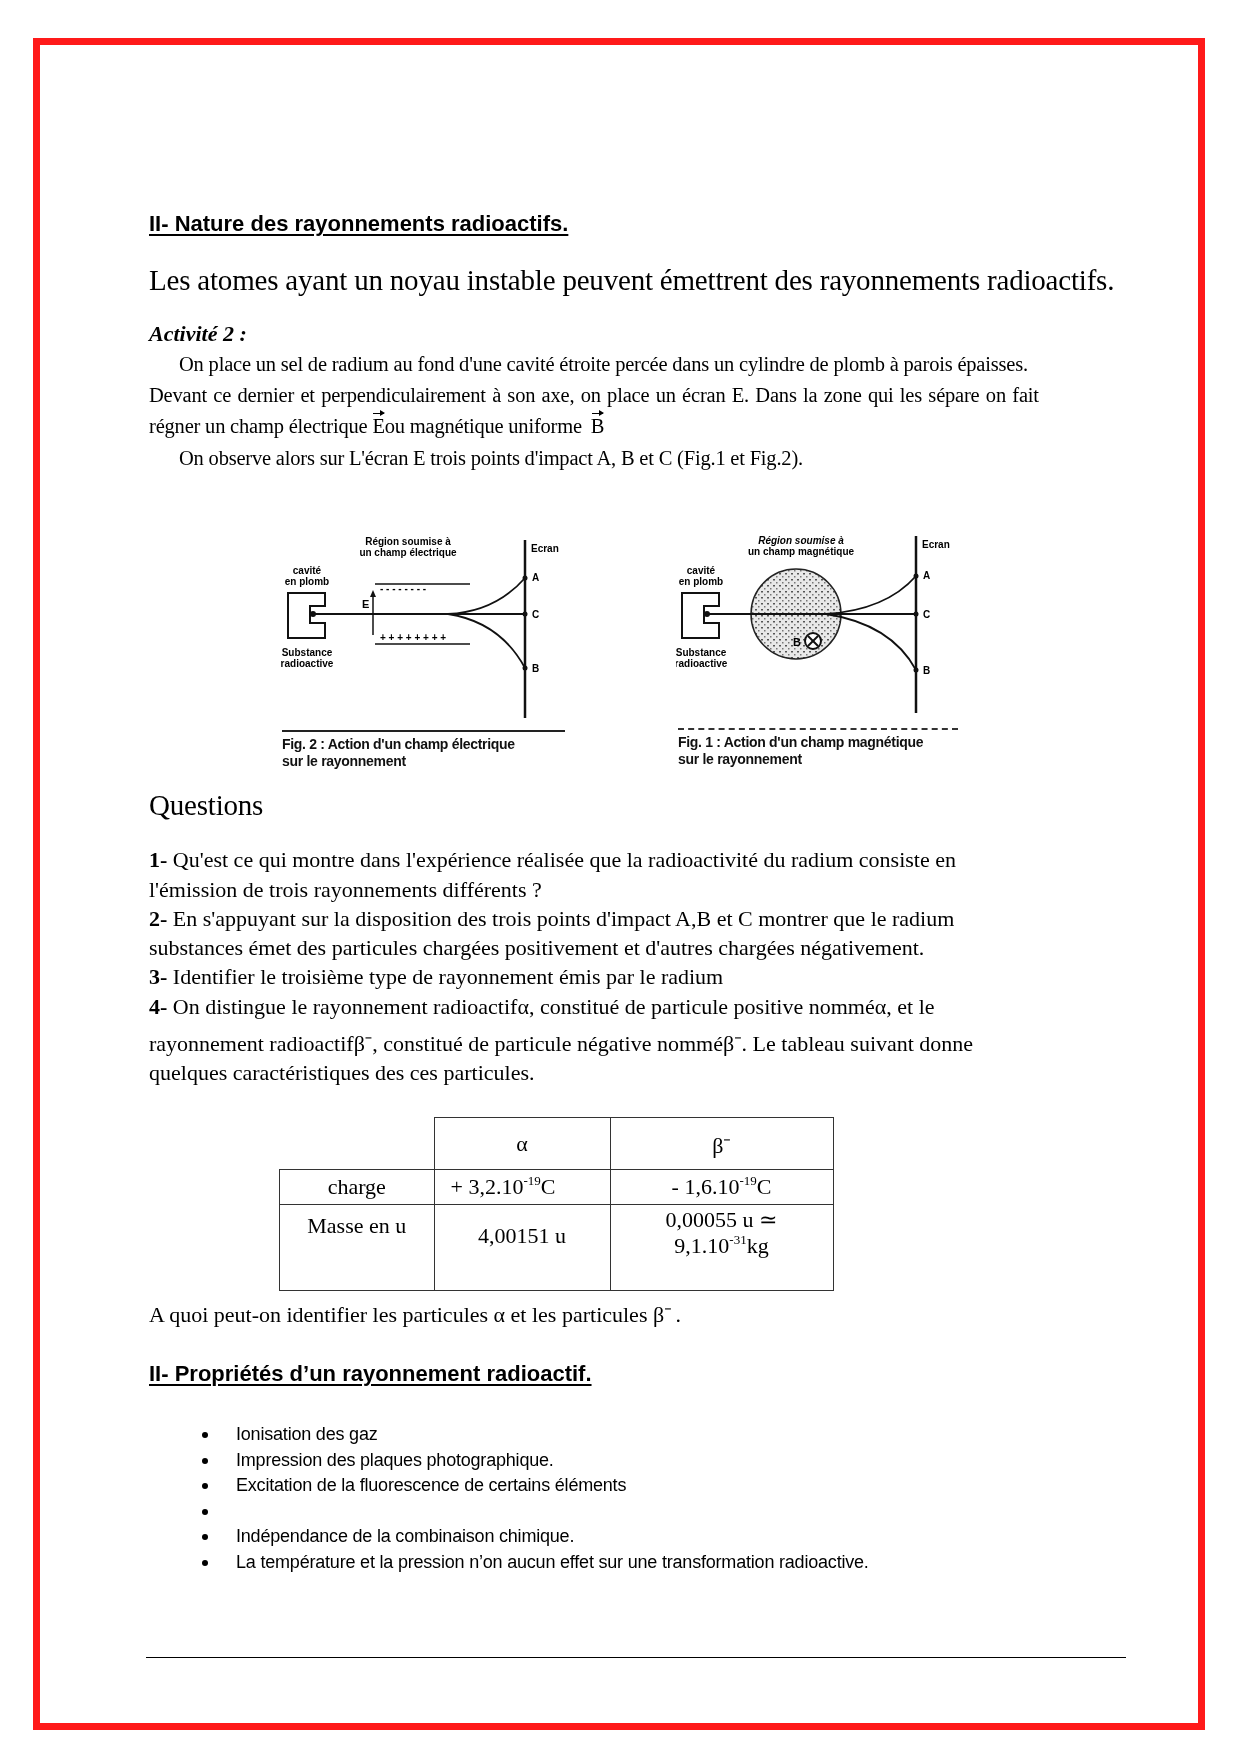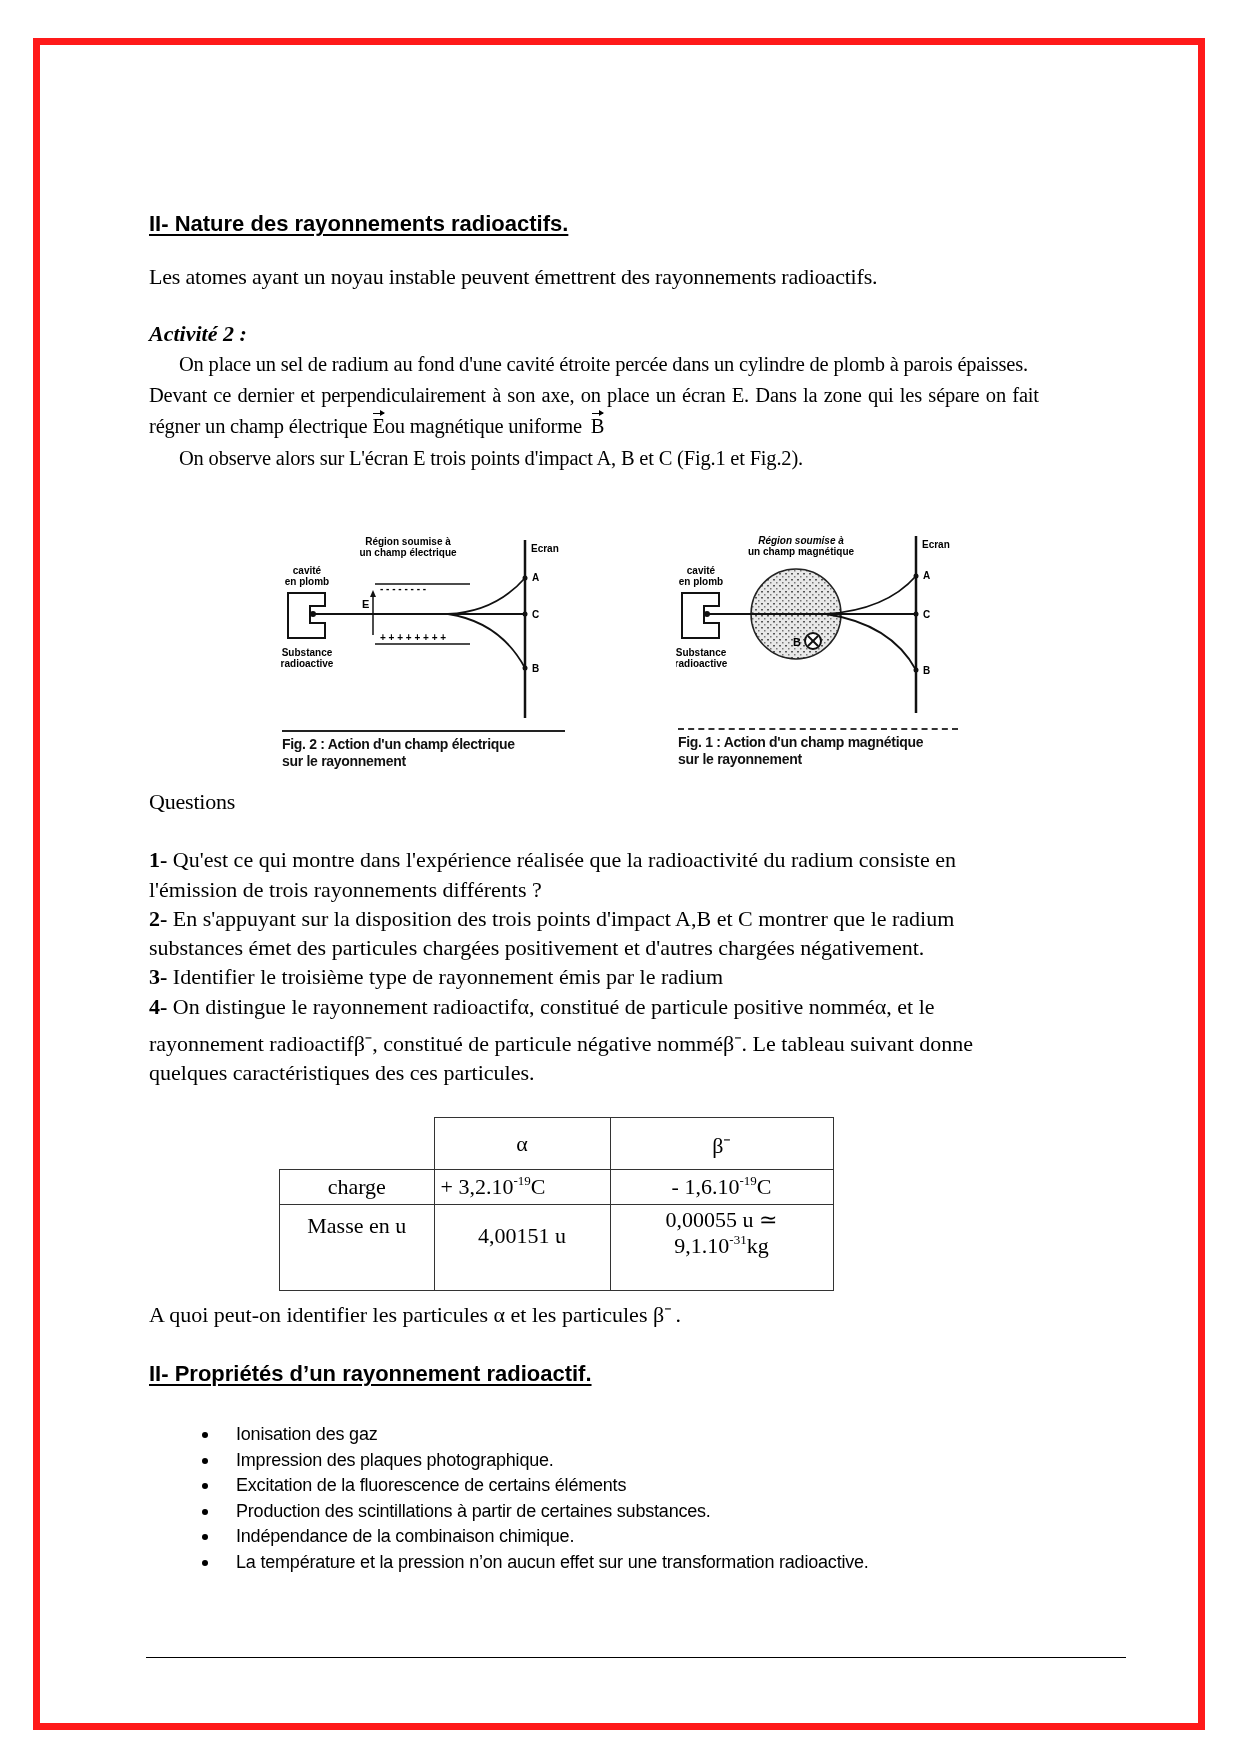--- a/index.html
+++ b/index.html
@@ -1,21 +1,21 @@
 <!DOCTYPE html>
 <html><head>
 <meta charset="utf-8">
 <style>
   html, body { margin:0; padding:0; background:#ffffff; }
   body { width:1240px; height:1754px; position:relative; overflow:hidden; }
   .frame { position:absolute; left:33px; top:38px; width:1158px; height:1678px; border:7px solid #ff1a1a; }
   .abs { position:absolute; white-space:nowrap; }
   .serif { font-family:"Liberation Serif", serif; color:#000; }
   .h-sec { font-family:"Liberation Sans", sans-serif; font-weight:bold; font-size:22px; text-decoration:underline; text-underline-offset:3px; }
-  .body-txt { font-size:22px; letter-spacing:-0.2px; }
+  .body-txt { font-size:29px; letter-spacing:-0.2px; }
   .act { font-size:22px; font-weight:bold; font-style:italic;text-align:center; }
   .q { font-size:22px; }
   .q b { font-weight:bold; }
   .vec { position:relative; display:inline-block; }
   .vec::before { content:""; position:absolute; left:1px; right:1px; top:-2px; border-top:1px solid #000; }
   .vec::after { content:""; position:absolute; right:0px; top:-5px; border-left:5px solid #000; border-top:3px solid transparent; border-bottom:3px solid transparent; }
   .fig { position:absolute; }
   .fig-cap { font-family:"Liberation Sans", sans-serif; font-weight:bold; font-size:14px; line-height:17px; letter-spacing:-0.3px; color:#111; }
   table.props { position:absolute; left:279px; top:1117px; border-collapse:collapse; font-family:"Liberation Serif", serif; font-size:22px; }
   table.props td { border:1.5px solid #333; text-align:center; vertical-align:middle; padding:0; }
@@ -144,21 +144,21 @@
 
 <table class="props">
   <tbody>
       <tr style="height:52px;">
     <td style="width:154px; border-top:none; border-left:none;"></td>
     <td style="width:175px;">α</td>
     <td style="width:222px;">β⁻</td>
   </tr>
   <tr style="height:35px;">
     <td>charge</td>
-    <td style="text-align:left; padding-left:6px;"><span>+ 3,2.10</span><sup>-19</sup><span>C</span></td>
+    <td style="text-align:left; padding-left:16px;"><span>+ 3,2.10</span><sup>-19</sup><span>C</span></td>
     <td><span>- 1,6.10</span><sup>-19</sup><span>C</span></td>
   </tr>
   <tr style="height:86px;">
     <td style="vertical-align:top; padding-top:8px;">Masse en u</td>
     <td style="vertical-align:top; padding-top:18px;">4,00151 u</td>
     <td style="vertical-align:top; padding-top:2px; line-height:26px;">
       <div>0,00055 u ≃</div>
       <div><span>9,1.10</span><sup>-31</sup><span>kg</span></div>
     </td>
   </tr>
@@ -166,18 +166,18 @@
   </table>
 
 <div class="abs serif q" style="left:149px; top:1298px;"><span>A quoi peut-on identifier les particules </span><span>α</span><span> et les particules </span><span>β⁻</span><span style="margin-left:4px;">.</span></div>
 
 <div class="abs h-sec" style="left:149px; top:1361px;">II- Propriétés d’un rayonnement radioactif.</div>
 
 <ul class="bullets">
   <li><span class="dot"></span><span>Ionisation des gaz</span></li>
   <li><span class="dot"></span><span>Impression des plaques photographique.</span></li>
   <li><span class="dot"></span><span>Excitation de la fluorescence de certains éléments</span></li>
-  <li><span class="dot"></span><span>Production des scintillations à partir de certaines substances.</span></li>
+  <li><span class="dot"></span></li>
   <li><span class="dot"></span><span>Indépendance de la combinaison chimique.</span></li>
   <li><span class="dot"></span><span>La température et la pression n’on aucun effet sur une transformation radioactive.</span></li>
 </ul>
 
 <div class="rule"></div>
 
 </body></html>

